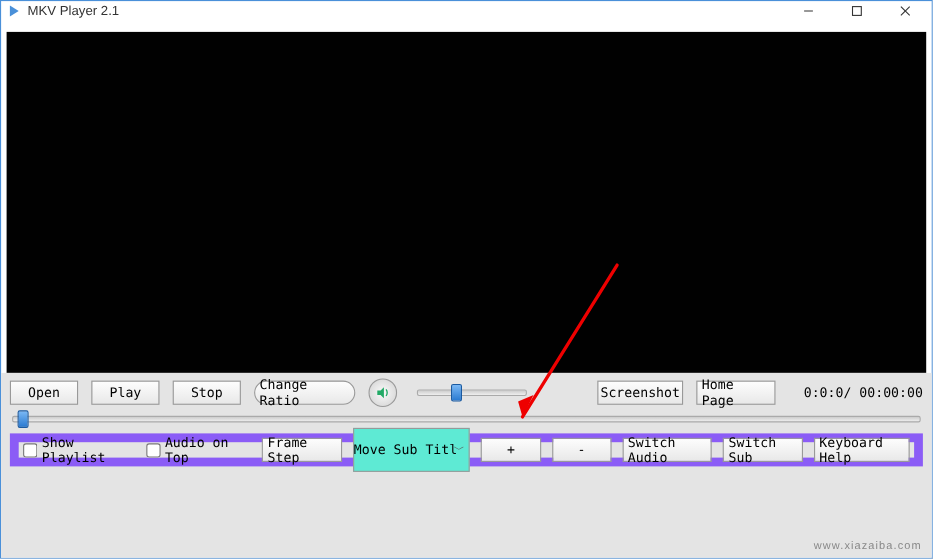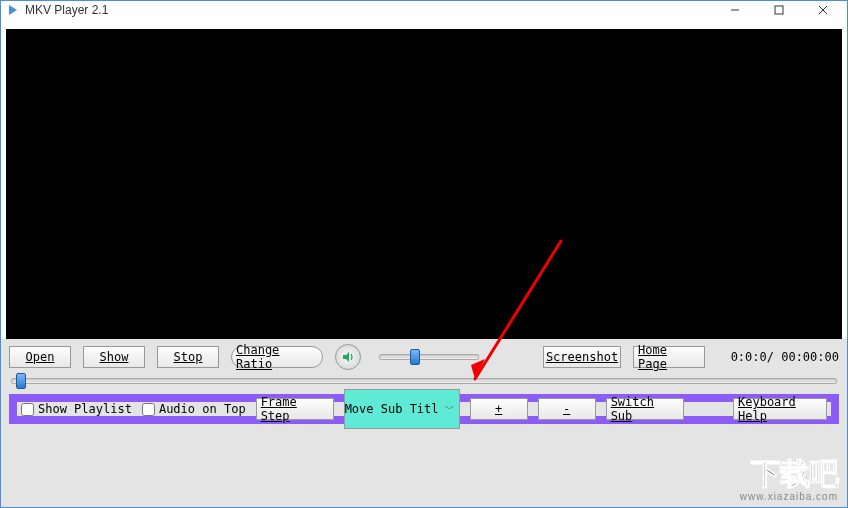--- a/index.html
+++ b/index.html
@@ -6,21 +6,21 @@
 body { width: 848px; height: 508px; margin: 0 auto; font-family: "SimSun", "Microsoft YaHei", sans-serif; font-size: 12px; background: #fff; overflow: hidden; position: relative; }
 .window { width: 848px; height: 508px; border: 1px solid #4a90d9; background: #fff; display: flex; flex-direction: column; }
 .titlebar { height: 28px; display: flex; align-items: center; padding: 0 2px 11px 8px; font-size: 12px; color: #333; }
 .titlebar .app-icon { width: 0; height: 0; border-left: 8px solid #4a90d9; border-top: 5px solid transparent; border-bottom: 5px solid transparent; margin-right: 8px; }
 .titlebar .title { flex: 1; }
 .winbtns { display: flex; }
 .winbtn { width: 44px; height: 26px; display: flex; align-items: center; justify-content: center; cursor: default; font-size: 13px; color: #333; }
 .video-area { background: #010101; flex: 0 0 310px; margin: 0 5px; }
 .controls-area { flex: 1; background: #e4e4e4; padding: 6px 8px 0 8px; position: relative; }
 .row1 { display: flex; align-items: center; gap: 12px; height: 24px; }
-.btn { height: 22px; background: linear-gradient(#fdfdfd, #e8e8e8); border: 1px solid #999; font-size: 12px; font-family: "SimSun", monospace; display: inline-flex; align-items: center; justify-content: center; cursor: default; padding: 0 4px; text-decoration: underline; }
+.btn { height: 22px; background: linear-gradient(#fdfdfd, #e8e8e8); border: 1px solid #999; font-size: 12px; font-family: "SimSun", monospace; display: inline-flex; align-items: center; justify-content: center; cursor: default; padding: 0 4px; }
 .btn.w60 { width: 62px; }
 .btn.w90 { width: 92px; border-radius: 11px; }
 .speaker-icon { width: 26px; height: 26px; border: 1px solid #999; border-radius: 50%; background: radial-gradient(#fafafa, #d0d0d0); display: flex; align-items: center; justify-content: center; color: #2a5; font-size: 13px; }
 .slider { position: relative; height: 6px; background: linear-gradient(#ccc, #eee); border: 1px solid #aaa; border-radius: 2px; }
 .slider .thumb { position: absolute; width: 10px; height: 16px; background: linear-gradient(#7ab8f5, #2a7ad1); border: 1px solid #1a5aa1; border-radius: 2px; top: -6px; }
 .vol-slider { width: 100px; margin-left: 6px; }
 .time-display { margin-left: auto; font-family: "SimSun", monospace; font-size: 12px; color: #000; }
 .seek-row { margin-top: 9px; padding: 0 2px; }
 .seek-slider { width: 100%; }
 .red-row { margin-top: 10px; border: 8px solid #8b5cf6; padding: 3px 4px; display: flex; align-items: center; gap: 10px; height: 30px; }
@@ -61,21 +61,21 @@
       </div>
     </div>
   </div>
 
   <div class="video-area"></div>
 
   <div class="controls-area">
 
     <div class="row1">
       <div class="btn w60">Open</div>
-      <div class="btn w60">Show</div>
+      <div class="btn w60">Play</div>
       <div class="btn w60">Stop</div>
       <div class="btn w90">Change Ratio</div>
       <span class="speaker-icon">
         <svg width="16" height="16" viewBox="0 0 16 16">
             <path d="M3 6 L6 6 L9 3 L9 13 L6 10 L3 10 Z" fill="#2a6"></path>
             <path d="M11 5 Q13 8 11 11" stroke="#2a6" fill="none" stroke-width="1.2"></path>
           </svg>
       </span>
       <div class="slider vol-slider">
         <div class="thumb" style="left:30px"></div>
@@ -101,28 +101,28 @@
         <input type="checkbox" style="">
         <span>Audio on Top</span>
       </label>
       <div class="btn" style="width:78px">Frame Step</div>
       <div class="select">
         <span>Move Sub Titl</span>
         <span class="chev">﹀</span>
       </div>
       <div class="btn sm">+</div>
       <div class="btn sm">-</div>
+      <div class="btn" style="width:88px">Switch Audio</div>
       <div class="btn" style="width:78px">Switch Sub</div>
       <div class="btn" style="width:94px;margin-left:auto">Keyboard Help</div>
     </div>
 
     <svg class="arrow-overlay" style="left:460px; top:-102px; width:120; height:160" width="120" height="160">
       <line x1="100" y1="4" x2="14" y2="142" stroke="#e00" stroke-width="3" stroke-linecap="round"></line>
       <polygon points="14,142 24,122 10,128" fill="#e00"></polygon>
     </svg>
 
   </div>
 </div>
 
 <div class="watermark">
-  <div class="wm-main">下载吧</div>
   <div class="wm-sub">www.xiazaiba.com</div>
 </div>
 
 </body></html>

